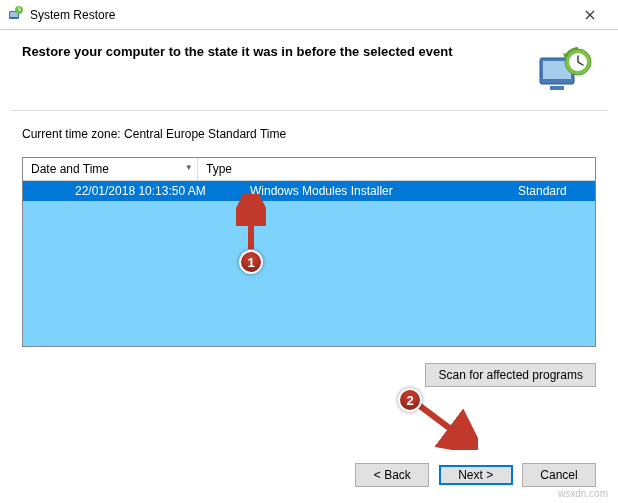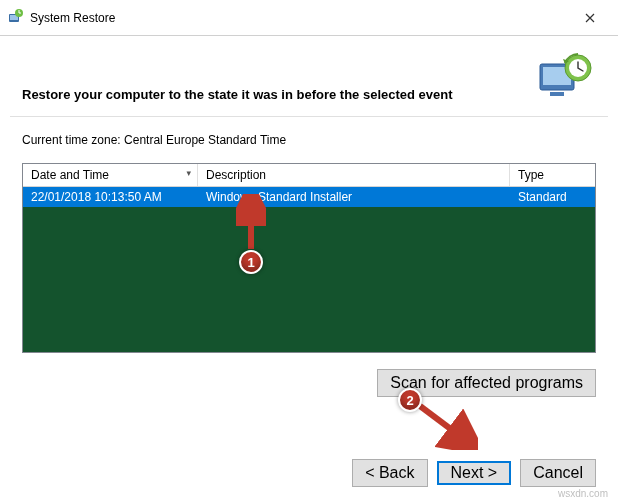--- a/index.html
+++ b/index.html
@@ -8,75 +8,75 @@
     font-family: "Segoe UI", Tahoma, sans-serif;
     font-size: 12px;
     background: #fff;
     color: #000;
     width: 618px;
     height: 503px;
     overflow: hidden;
     position: relative;
   }
   .titlebar {
-    height: 36px;
+    height: 30px;
     border-bottom: 1px solid #d0d0d0;
     display: flex;
     align-items: center;
     padding: 0 8px;
     background: #fff;
   }
   .titlebar .title { margin-left: 6px; font-size: 12px; }
   .titlebar .spacer { flex: 1; }
   .titlebar .close {
     width: 40px; height: 28px;
     display: flex; align-items: center; justify-content: center;
     font-size: 14px; color: #333;
   }
   .header {
     padding: 14px 22px 8px 22px;
     display: flex;
-    align-items: flex-end;
+    align-items: flex-start;
     justify-content: space-between;
   }
   .header .heading { font-weight: bold; font-size: 13px; max-width: 440px; }
   .header .illus { width: 60px; height: 52px; }
   .hr { border-top: 1px solid #e0e0e0; margin: 6px 10px 0 10px; }
   .content { padding: 16px 22px 0 22px; }
   .tz { font-size: 12px; margin-bottom: 16px; }
   .grid {
     border: 1px solid #828790;
     height: 190px;
-    background: #14532d;
+    background: #7dd3fc;
     overflow: hidden;
     position: relative;
   }
   .ghead { display: flex; background: #fff; border-bottom: 1px solid #d4d4d4; }
   .gh {
     padding: 4px 8px;
     font-size: 12px;
     border-right: 1px solid #e0e0e0;
     position: relative;
     background: #fff;
   }
   .gh .sort { position: absolute; right: 6px; top: 4px; font-size: 9px; color: #555; }
   .col-dt { width: 175px; }
   .col-desc { flex: 1; }
   .col-type { width: 85px; border-right: none; }
-  .grow { display: flex; font-size: 12px; }
+  .grow { display: flex; font-size: 12px; padding-left: 44px; }
   .gc { padding: 3px 8px; }
   .grow.sel { background: #0078d7; color: #fff; }
   .scan-row { text-align: right; padding: 16px 22px 0 22px; }
   .btn {
     display: inline-block;
     min-width: 74px;
     padding: 4px 12px;
     background: #e1e1e1;
     border: 1px solid #adadad;
-    font-size: 16px;
+    font-size: 12px;
     text-align: center;
     margin-left: 6px;
     cursor: pointer;
   }
   .btn.wide { min-width: 160px; }
   .btn.default { border: 2px solid #0078d7; padding: 1px 11px; }
   .footer {
     position: absolute;
     bottom: 16px;
     right: 22px;
@@ -149,26 +149,25 @@
 
 <div class="content">
   <div class="tz">Current time zone: Central Europe Standard Time</div>
 
   <div class="grid">
     <div class="ghead">
       <div class="gh col-dt">
         <span>Date and Time</span>
         <span class="sort">▾</span>
       </div>
-      <div class="gh col-desc">Description</div>
       <div class="gh col-type">Type</div>
     </div>
     <div class="grow sel">
       <div class="gc col-dt">22/01/2018 10:13:50 AM</div>
-      <div class="gc col-desc">Windows Standard Installer</div>
+      <div class="gc col-desc">Windows Modules Installer</div>
       <div class="gc col-type">Standard</div>
     </div>
   </div>
 </div>
 
 <div class="scan-row">
   <span class="btn wide">Scan for affected programs</span>
 </div>
 
 <div class="footer">

